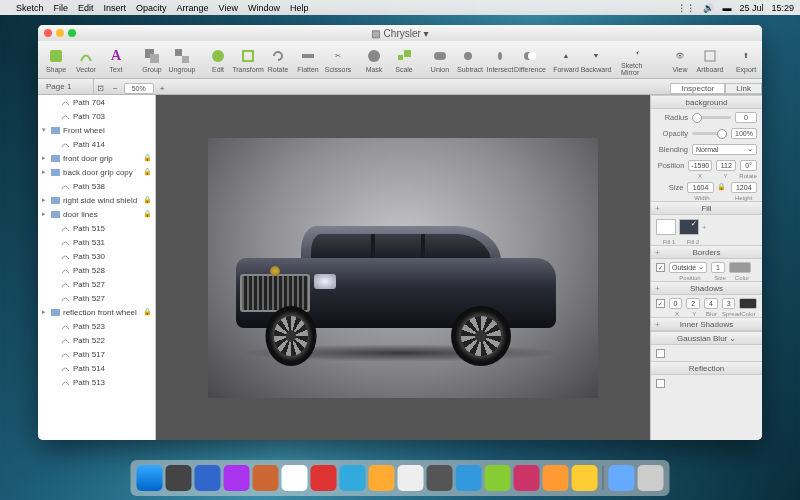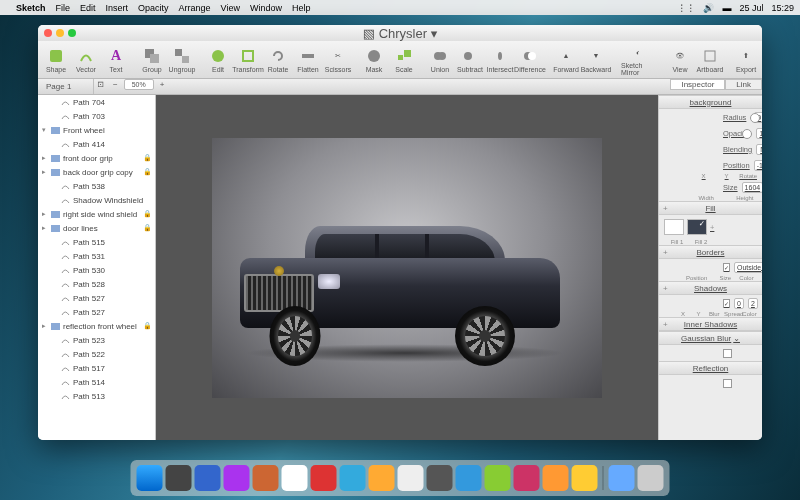--- a/index.html
+++ b/index.html
@@ -1,30 +1,30 @@
 <!DOCTYPE html>
 <html><head>
 <meta charset="utf-8">
 <style>
 * { margin:0; padding:0; box-sizing:border-box; font-family:-apple-system,"Lucida Grande",sans-serif; }
 body { width:800px; height:500px; background:linear-gradient(120deg,#0a2d3a,#1e5f7a 30%,#3a8da8 50%,#1e5f7a 70%,#0a2d3a); overflow:hidden; position:relative; }
 .menubar { height:15px; background:rgba(240,240,240,.95); display:flex; align-items:center; font-size:9px; padding:0 6px; gap:10px; }
-.menubar .app { font-weight:bold; }
+.menubar .app { font-weight:normal; }
 .menubar .right { margin-left:auto; display:flex; gap:8px; align-items:center; }
 .window { position:absolute; top:25px; left:38px; width:724px; height:415px; background:#ececec; border-radius:5px; box-shadow:0 10px 30px rgba(0,0,0,.5); display:flex; flex-direction:column; overflow:hidden; }
-.titlebar { height:16px; background:linear-gradient(#f8f8f8,#e0e0e0); display:flex; align-items:center; position:relative; font-size:13px; }
+.titlebar { height:16px; background:linear-gradient(#f8f8f8,#e0e0e0); display:flex; align-items:center; position:relative; font-size:10px; }
 .traffic { display:flex; gap:4px; padding-left:6px; }
 .traffic span { width:8px; height:8px; border-radius:50%; }
 .tr{background:#ff5f56}.ty{background:#ffbd2e}.tg{background:#27c93f}
 .title-c { position:absolute; left:50%; transform:translateX(-50%); color:#555; }
 .toolbar { height:38px; background:linear-gradient(#f4f4f4,#dcdcdc); border-bottom:1px solid #b8b8b8; display:flex; align-items:center; padding:0 4px; gap:2px; font-size:7px; color:#555; }
 .tbtn { display:flex; flex-direction:column; align-items:center; padding:1px 3px; border-radius:3px; cursor:pointer; min-width:28px; }
 .tbtn .ico { width:18px; height:18px; display:flex; align-items:center; justify-content:center; margin-bottom:1px; }
 .tsep { width:1px; height:28px; background:#c0c0c0; margin:0 2px; }
-.sub-hdr { height:16px; background:linear-gradient(#f0f0f0,#d8d8d8); border-bottom:1px solid #b8b8b8; display:flex; align-items:flex-start; font-size:8px; color:#555; }
+.sub-hdr { height:16px; background:linear-gradient(#f0f0f0,#d8d8d8); border-bottom:1px solid #b8b8b8; display:flex; align-items:flex-end; font-size:8px; color:#555; }
 .page-tab { padding:0 22px 0 8px; border-right:1px solid #c0c0c0; height:100%; display:flex; align-items:center; }
 .zoom { margin-left:auto; display:flex; align-items:center; gap:3px; padding-right:4px; }
 .zoom span { padding:0 3px; }
 .insp-tabs { display:flex; margin-left:18px; }
 .insp-tabs span { padding:0 10px; border:1px solid #c0c0c0; background:#eee; cursor:pointer; }
 .insp-tabs .act { background:#fff; }
 .body { flex:1; display:flex; overflow:hidden; }
 .sidebar { width:118px; background:#fff; border-right:1px solid #c8c8c8; overflow-y:auto; font-size:8px; }
 .layer { display:flex; align-items:center; height:14px; padding-left:4px; color:#444; gap:3px; cursor:pointer; }
 .layer.ind1{padding-left:14px}
@@ -40,24 +40,24 @@
 .pillar{position:absolute;width:4px;height:34px;background:#1a1b22;top:16px}.p1{left:145px}.p2{left:195px}
 .grille { position:absolute; width:70px; height:38px; left:14px; top:56px; background:repeating-linear-gradient(90deg,#666 0,#666 2px,#222 2px,#222 5px),repeating-linear-gradient(0deg,#666 0,#666 2px,#222 2px,#222 5px); border:2px solid #888; border-radius:3px; }
 .badge{position:absolute;left:44px;top:48px;width:10px;height:10px;background:radial-gradient(#d4af37,#8b7020);border-radius:50%}
 .hl { position:absolute; width:22px; height:15px; background:radial-gradient(#eef,#99a); border-radius:3px; top:56px; }
 .hl.l{left:88px}
 .wheel { position:absolute; width:60px; height:60px; border-radius:50%; background:radial-gradient(#888 0,#222 30%,#000 40%,#555 42%,#111 60%,#000 100%); bottom:-8px; }
 .wheel::before{content:"";position:absolute;inset:10px;border-radius:50%;background:conic-gradient(#999 0 5%,#222 5% 10%,#999 10% 15%,#222 15% 20%,#999 20% 25%,#222 25% 30%,#999 30% 35%,#222 35% 40%,#999 40% 45%,#222 45% 50%,#999 50% 55%,#222 55% 60%,#999 60% 65%,#222 65% 70%,#999 70% 75%,#222 75% 80%,#999 80% 85%,#222 85% 90%,#999 90% 95%,#222 95% 100%)}
 .wheel::after{content:"";position:absolute;inset:24px;border-radius:50%;background:#333}
 .wheel.f{left:35px;transform:scaleX(.85)}.wheel.r{left:225px}
 .shadow{position:absolute;width:320px;height:18px;left:15px;bottom:-4px;background:radial-gradient(ellipse,rgba(0,0,0,.6),transparent 70%);border-radius:50%}
-.inspector { width:104px; background:#ececec; border-left:1px solid #c8c8c8; font-size:7.5px; color:#444; overflow-y:auto;text-decoration:underline; }
+.inspector { width:112px; background:#ececec; border-left:1px solid #c8c8c8; font-size:7.5px; color:#444; overflow-y:auto; }
 .sec-hdr { height:14px; background:linear-gradient(#f2f2f2,#ddd); border-top:1px solid #ccc; border-bottom:1px solid #ccc; display:flex; align-items:center; justify-content:center; font-size:8px; color:#555; position:relative; }
 .sec-hdr .plus { position:absolute; left:4px; color:#888; }
-.row { display:flex; align-items:center; height:16px; padding:0 22px; gap:4px;margin-left:42px; }
+.row { display:flex; align-items:center; height:16px; padding:0 5px; gap:4px; }
 .row .lbl { width:32px; text-align:right; color:#666; }
 .fld { background:#fff; border:1px solid #bbb; height:11px; font-size:7px; padding:0 2px; display:flex; align-items:center; justify-content:center; border-radius:2px; }
 .slider { flex:1; height:3px; background:#ccc; border-radius:2px; position:relative; }
 .slider::after { content:""; position:absolute; width:8px; height:8px; background:#fff; border:1px solid #999; border-radius:50%; top:-3px; }
 .sl-0::after{left:0}.sl-100::after{right:0}
 .swatches { display:flex; gap:3px; padding:4px 5px; align-items:center; }
 .sw { width:20px; height:16px; border:1px solid #bbb; background:#fff; position:relative; }
 .sw.dk{background:#3a4250}
 .sublbl { display:flex; font-size:6px; color:#888; padding:0 5px; gap:4px; }
 .cb-box{width:9px;height:9px;border:1px solid #999;background:#fff;display:flex;align-items:center;justify-content:center;font-size:6px}
@@ -340,29 +340,20 @@
           <span class="lock">🔒</span>
         </div>
         <div class="layer ind1">
           <span class="tri"></span>
           <span class="lico">
             <svg width="9" height="9">
               <path d="M1 7 Q4 1 8 7" stroke="#999" fill="none"></path>
             </svg>
           </span>
           <span>Path 538</span>
-        </div>
-        <div class="layer ind1">
-          <span class="tri"></span>
-          <span class="lico">
-            <svg width="9" height="9">
-              <path d="M1 7 Q4 1 8 7" stroke="#999" fill="none"></path>
-            </svg>
-          </span>
-          <span>Shadow Windshield</span>
         </div>
         <div class="layer ind0">
           <span class="tri">▸</span>
           <span class="lico">
             <svg width="9" height="9">
               <rect width="9" height="7" y="1" fill="#8aa9d6"></rect>
             </svg>
           </span>
           <span>right side wind shield</span>
           <span class="lock">🔒</span>

